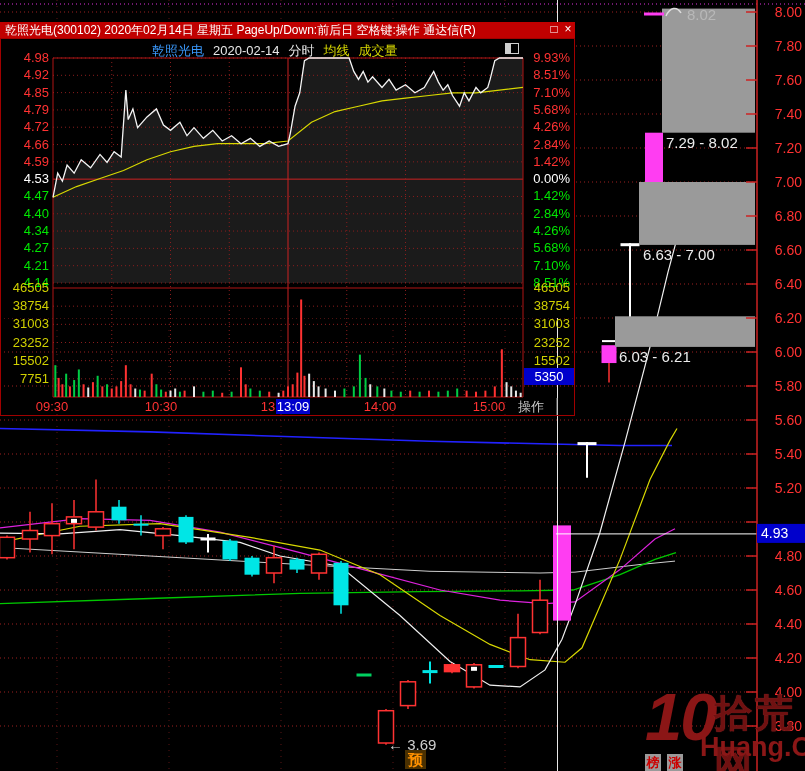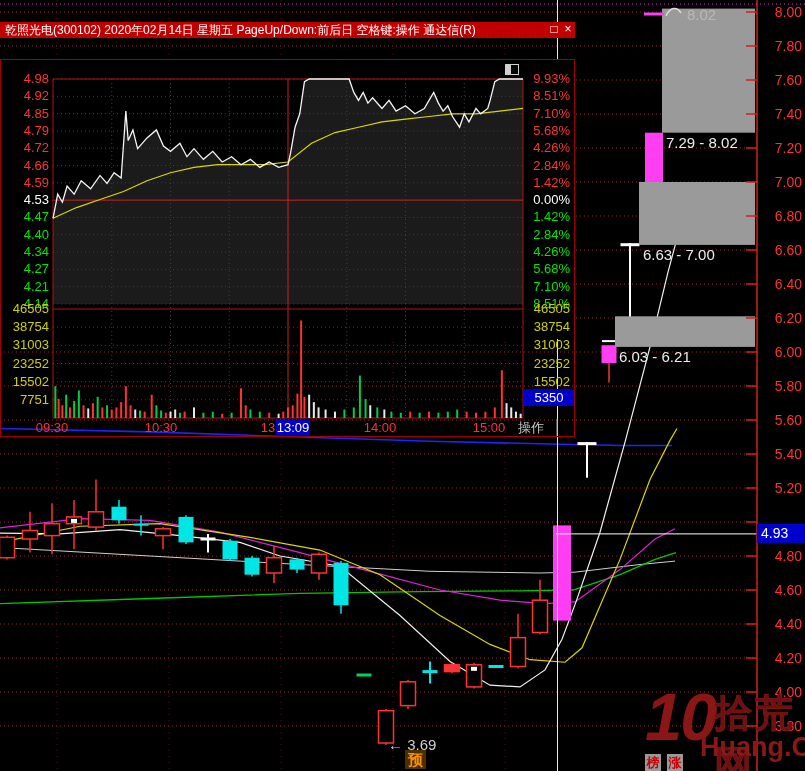--- a/index.html
+++ b/index.html
@@ -5,21 +5,21 @@
   html,body{margin:0;padding:0;background:#000;}
   body{font-family:"Liberation Sans",sans-serif;}
   #stage{position:relative;width:805px;height:771px;background:#000;overflow:hidden;}
   #mainsvg{position:absolute;left:0;top:0;z-index:1;}
   
   #minwin{position:absolute;left:0;top:22px;width:575px;height:394px;z-index:10;}
   #titlebar{position:absolute;left:0;top:0;width:575px;height:16px;background:#c00000;color:#fff;
     font-size:12px;line-height:16px;display:flex;align-items:flex-start;}
   #titletext{padding-left:5px;white-space:nowrap;overflow:hidden;flex:1;}
   .winbtn{width:14px;text-align:center;color:#fff;font-size:12px;line-height:14px;cursor:default;}
-  #wincontent{position:absolute;left:0;top:16px;width:575px;height:280px;background:#000;margin-top:21px;}
+  #wincontent{position:absolute;left:0;top:16px;width:575px;height:280px;background:#000;}
   #insetsvg{position:absolute;left:0;top:0;}
   #legend{position:absolute;left:152px;top:4px;font-size:13px;white-space:nowrap;z-index:3;}
   #legend span{margin-right:9px;}
   .lg-stock{color:#3b9bff;}
   .lg-white{color:#e8e8e8;}
   .lg-yellow{color:#d8d800;}
   #paneicon{position:absolute;left:505px;top:5px;width:12px;height:9px;border:1px solid #cfcfcf;z-index:3;}
   #paneicon div{width:5px;height:9px;background:#cfcfcf;}
   
   .chip{position:absolute;z-index:12;font-weight:bold;text-align:center;}
@@ -382,19 +382,22 @@
           <text x="52" y="373" fill="#ff3232" font-size="13" text-anchor="middle" font-family="&quot;Liberation Sans&quot;,sans-serif">09:30</text>
           <text x="161" y="373" fill="#ff3232" font-size="13" text-anchor="middle" font-family="&quot;Liberation Sans&quot;,sans-serif">10:30</text>
           <text x="277" y="373" fill="#ff3232" font-size="13" text-anchor="middle" font-family="&quot;Liberation Sans&quot;,sans-serif">13:00</text>
           <text x="380" y="373" fill="#ff3232" font-size="13" text-anchor="middle" font-family="&quot;Liberation Sans&quot;,sans-serif">14:00</text>
           <text x="489" y="373" fill="#ff3232" font-size="13" text-anchor="middle" font-family="&quot;Liberation Sans&quot;,sans-serif">15:00</text>
           <rect x="276" y="361" width="34" height="15" fill="#0000cc"></rect>
           <text x="293" y="373" fill="#fff" font-size="13" text-anchor="middle" font-family="&quot;Liberation Sans&quot;,sans-serif">13:09</text>
           <line x1="557" y1="360" x2="557" y2="377" stroke="#999" stroke-width="1"></line>
           <text x="531" y="373" fill="#cccccc" font-size="13" text-anchor="middle" font-family="&quot;Liberation Sans&quot;,sans-serif">操作</text>
         </svg>
+      <div id="legend">
+        <span class="lg-stock">乾照光电</span><span class="lg-white">2020-02-14</span><span class="lg-white">分时</span><span class="lg-yellow">均线</span><span class="lg-yellow">成交量</span>
+      </div>
       <div id="paneicon">
           <div></div>
         </div>
     </div>
   </div>
 
 </div>
 
 </body></html>

